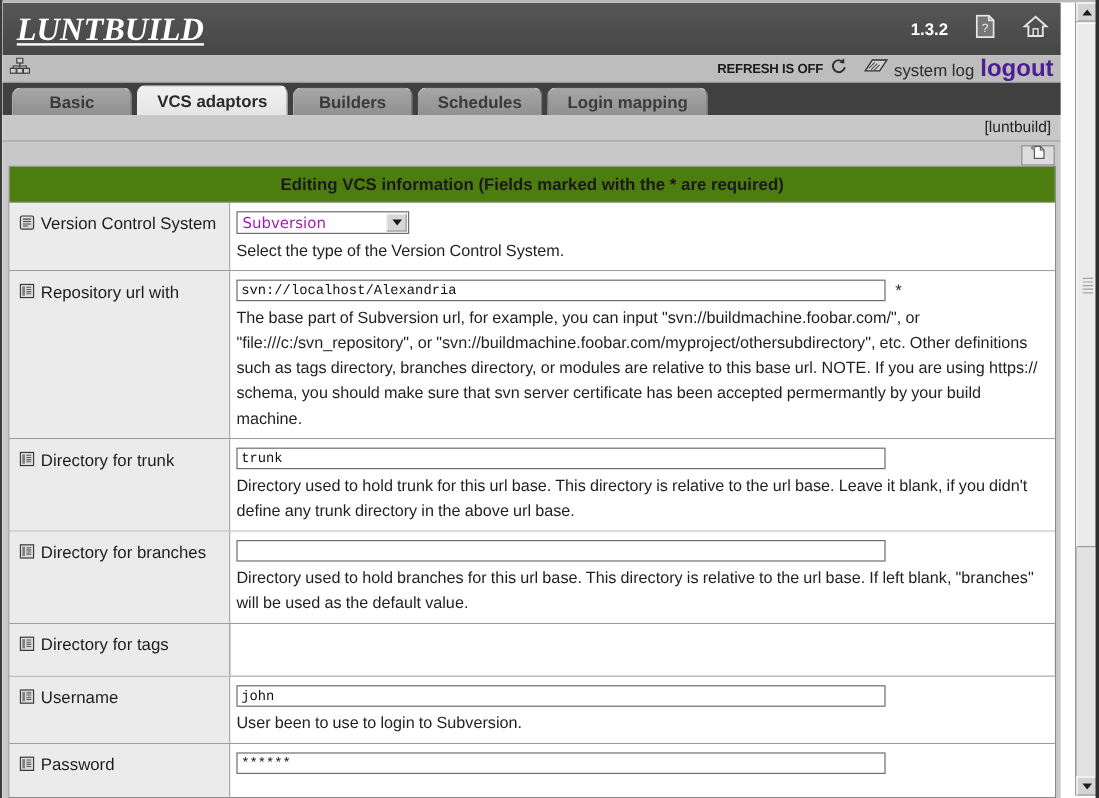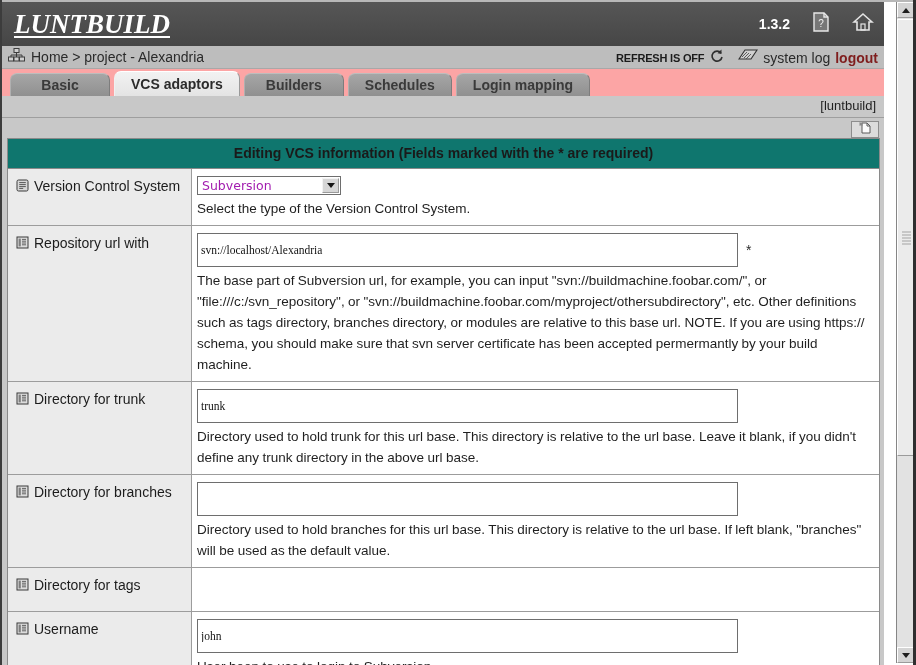--- a/index.html
+++ b/index.html
@@ -71,26 +71,26 @@
   .crumb-left { display: flex; align-items: center; margin-left: 6px; gap: 6px; }
   .crumb-text { font-size: 14px; color: #2a2a2a; }
   .crumb-right {
     position: absolute; right: 6px; top: 0; height: 23px;
     display: flex; align-items: center; gap: 5px;
   }
   .refresh-txt {
     font-size: 11px; font-weight: bold; color: #1c1c1c; letter-spacing: -0.2px;
   }
   .syslog-txt { font-size: 14px; color: #2a2a2a; }
-  .logout-txt { font-size: 14px; color: #7f1d1d; font-weight: bold; }
+  .logout-txt { font-size: 20px; color: #4c1d95; font-weight: bold; }
   
   .tabstrip {
     position: relative;
     height: 27px;
-    background: #fca5a5;
+    background: #404040;
     display: flex; align-items: flex-end;
     padding-left: 8px;
   }
   .tab {
     height: 23px;
     min-width: 100px;
     margin-right: 4px;
     padding: 0 16px;
     border-radius: 7px 7px 0 0;
     background: #9a9a9a;
@@ -135,21 +135,21 @@
     width: 28px; height: 17px;
     background: #dcdcdc;
     border: 1px solid #8d8d8d;
     display: flex; align-items: center; justify-content: center;
   }
   .table-wrap {
     border: 1px solid #8a8a8a;
     background: #ffffff;
   }
   .form-title {
-    background: #0f766e;
+    background: #4d7c0f;
     border-bottom: 1px solid #8a8a8a;
     text-align: center;
     font-size: 14px;
     font-weight: bold;
     color: #1a1a1a;
     padding: 6px 0 7px 0;
   }
   .row {
     display: flex;
     border-bottom: 1px solid #9c9c9c;
@@ -172,25 +172,25 @@
     line-height: 20px;
   }
   .cell-field {
     flex: 1 1 auto;
     background: #ffffff;
     padding: 7px 6px 6px 5px;
     min-width: 0;
   }
   .field-line { display: flex; align-items: center; gap: 8px; }
   .txtinput {
-    height: 34px;
+    height: 18px;
     border: 1px solid #6e6e6e;
     background: #ffffff;
     font-size: 11.5px;
-    font-family: Liberation Serif, serif;
+    font-family: Liberation Mono, monospace;
     color: #111111;
     padding: 0 3px;
     line-height: 16px;
     display: block;
   }
   .w-wide { width: 541px; }
   .w-mid  { width: 541px; }
   .req-star { font-size: 14px; color: #2b2b2b; line-height: 10px; }
   .desc {
     font-size: 13.5px;
@@ -305,21 +305,20 @@
       <div class="crumb-left">
         <span>
           <svg width="17" height="14" viewBox="0 0 17 14">
             <rect x="6" y="0.5" width="5" height="4" fill="#cfcfcf" stroke="#3d3d3d"></rect>
             <rect x="0.5" y="9" width="5" height="4" fill="#cfcfcf" stroke="#3d3d3d"></rect>
             <rect x="6" y="9" width="5" height="4" fill="#cfcfcf" stroke="#3d3d3d"></rect>
             <rect x="11.5" y="9" width="5" height="4" fill="#cfcfcf" stroke="#3d3d3d"></rect>
             <path d="M8.5 4.5 v2.5 M3 9 v-2 h11 v2 M8.5 7 v2" fill="none" stroke="#3d3d3d"></path>
           </svg>
         </span>
-        <span class="crumb-text">Home &gt; project - Alexandria</span>
       </div>
       <div class="crumb-right">
         <span class="refresh-txt">REFRESH IS OFF</span>
         <span>
           <svg width="16" height="16" viewBox="0 0 16 16">
             <path d="M12 5 a5 5 0 1 0 1 4" fill="none" stroke="#2f2f2f" stroke-width="1.6"></path>
             <path d="M12.5 1.5 L12.5 6 L8.5 5.2 Z" fill="#2f2f2f"></path>
           </svg>
         </span>
         <span style="margin-left:8px;">

